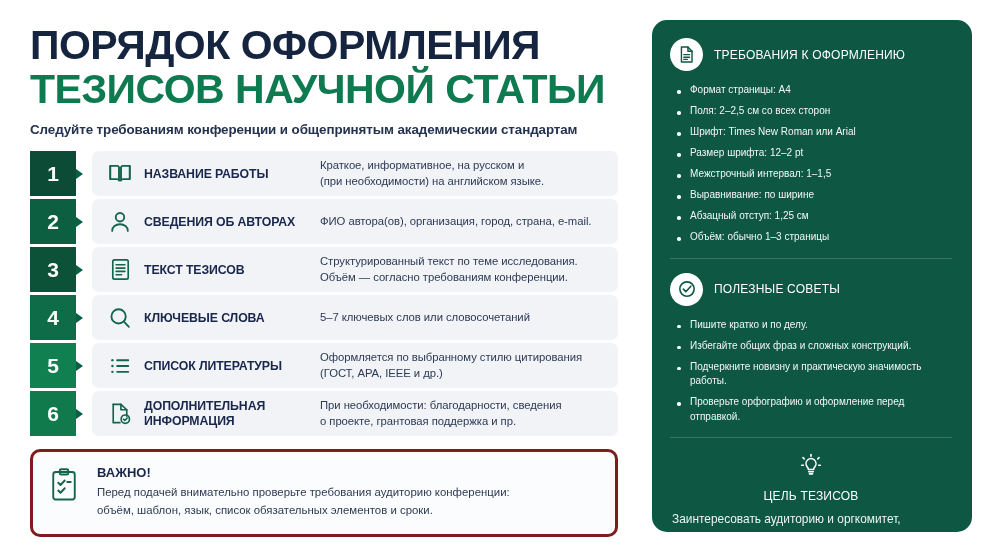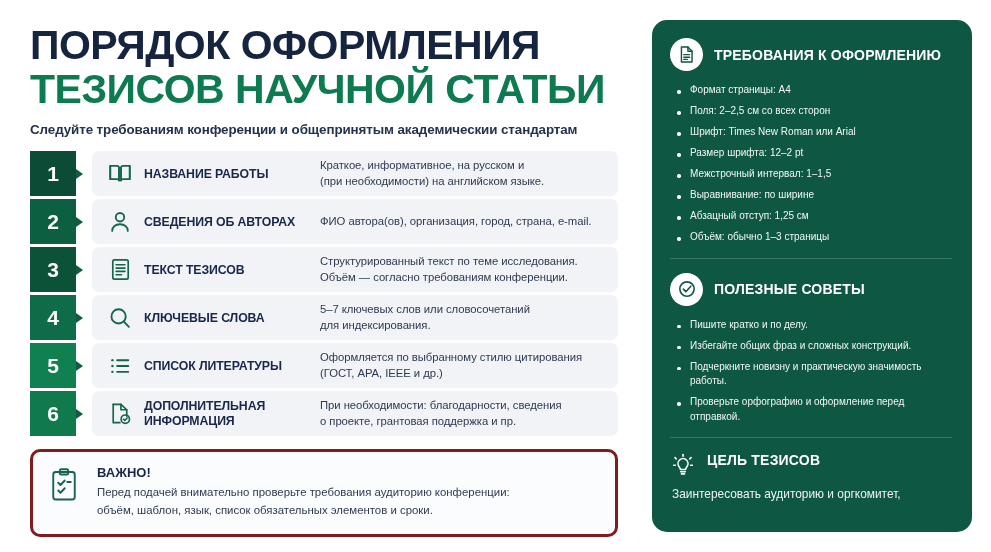--- a/index.html
+++ b/index.html
@@ -169,22 +169,22 @@
     width:33px; height:33px;
     flex:0 0 33px;
     border-radius:50%;
     background:#ffffff;
     display:flex;
     align-items:center;
     justify-content:center;
     color:#0e5742;
   }
   .sect-title {
-    font-size:14px;
-    font-weight:700;
+    font-size:12px;
+    font-weight:400;
     letter-spacing:0.2px;
     color:#ffffff;
   }
   .bullets { list-style:none; padding-left:6px; }
   .bullets li {
     position:relative;
     padding-left:14px;
     font-size:10px;
     line-height:1.45;
     margin-bottom:6.5px;
@@ -198,22 +198,24 @@
     border-radius:50%;
     background:#ffffff;
   }
   .divider {
     height:1px;
     background:rgba(255,255,255,0.18);
     margin:13px 0 14px 0;
   }
   .goal-head {
     display:flex;
+    align-items:center;
     gap:9px;
     margin-bottom:8px;
+    flex-direction:column;
   }
   .goal-icon { flex:0 0 28px; color:#ffffff; }
   .goal-text {
     font-size:11.9px;
     line-height:1.5;
     color:#eef5f2;
     padding-left:2px;
   }
   svg { display:block; }
 </style>
@@ -297,21 +299,20 @@
         <div class="step-body">
           <div class="step-icon">
             <svg width="26" height="26" viewBox="0 0 24 24" fill="none" stroke="currentColor" stroke-width="1.7" stroke-linecap="round">
               <circle cx="10.7" cy="10.5" r="6.6"></circle>
               <line x1="15.6" y1="15.4" x2="20.2" y2="20.1"></line>
             </svg>
           </div>
           <div class="step-title">КЛЮЧЕВЫЕ СЛОВА</div>
           <div class="step-desc">
             <div>5–7 ключевых слов или словосочетаний</div>
-            <div>для индексирования.</div>
           </div>
         </div>
       </div>
 
       <div class="step">
         <div class="step-num">5</div>
         <div class="step-arrow"></div>
         <div class="step-body">
           <div class="step-icon">
             <svg width="26" height="26" viewBox="0 0 24 24" fill="none" stroke="currentColor" stroke-width="1.8" stroke-linecap="round">

